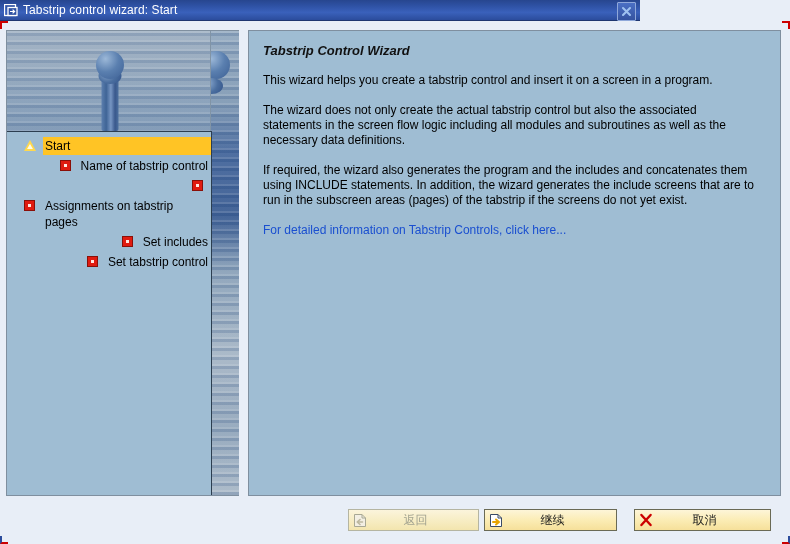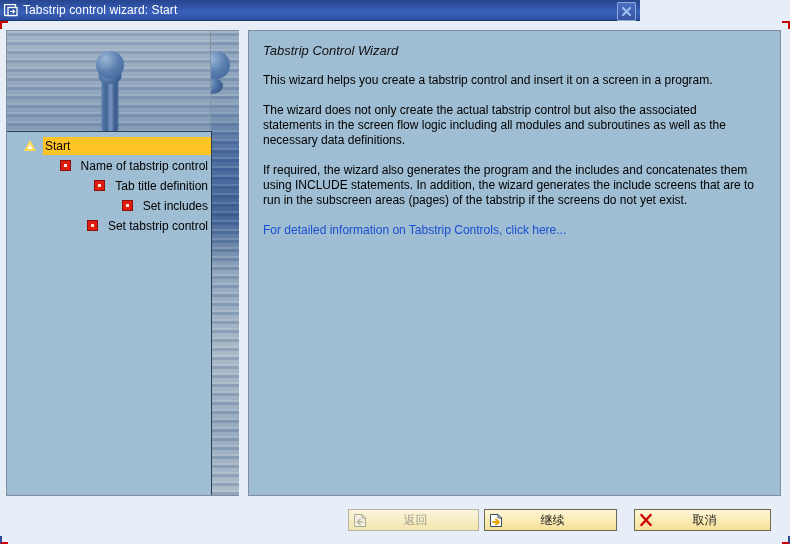--- a/index.html
+++ b/index.html
@@ -278,21 +278,21 @@
     width: 533px;
     height: 466px;
     background: #9fbdd3;
     border: 1px solid #7f8f9f;
     box-sizing: border-box;
     padding: 12px 14px 10px 14px;
     overflow: hidden;
   }
   .content-title {
     font-size: 13px;
-    font-weight: normal;
+    font-weight: bold;
     font-style: italic;
     color: #111;
     margin: 0 0 15px 0;
   }
   .content-para {
     font-size: 12px;
     line-height: 15px;
     color: #000;
     margin: 0 0 15px 0;
     max-width: 492px;
@@ -405,23 +405,28 @@
         <span class="step-icon">
             <i class="ico-red-sq"></i>
           </span>
         <span class="step-label">Name of tabstrip control</span>
       </div>
 
       <div class="step">
         <span class="step-icon">
             <i class="ico-red-sq"></i>
           </span>
-        <span class="step-label">Tab title definition</span>
-      </div>
-
+      </div>
+
+      <div class="step">
+        <span class="step-icon">
+            <i class="ico-red-sq"></i>
+          </span>
+        <span class="step-label">Assignments on tabstrip pages</span>
+      </div>
 
       <div class="step">
         <span class="step-icon">
             <i class="ico-red-sq"></i>
           </span>
         <span class="step-label">Set includes</span>
       </div>
 
       <div class="step">
         <span class="step-icon">

